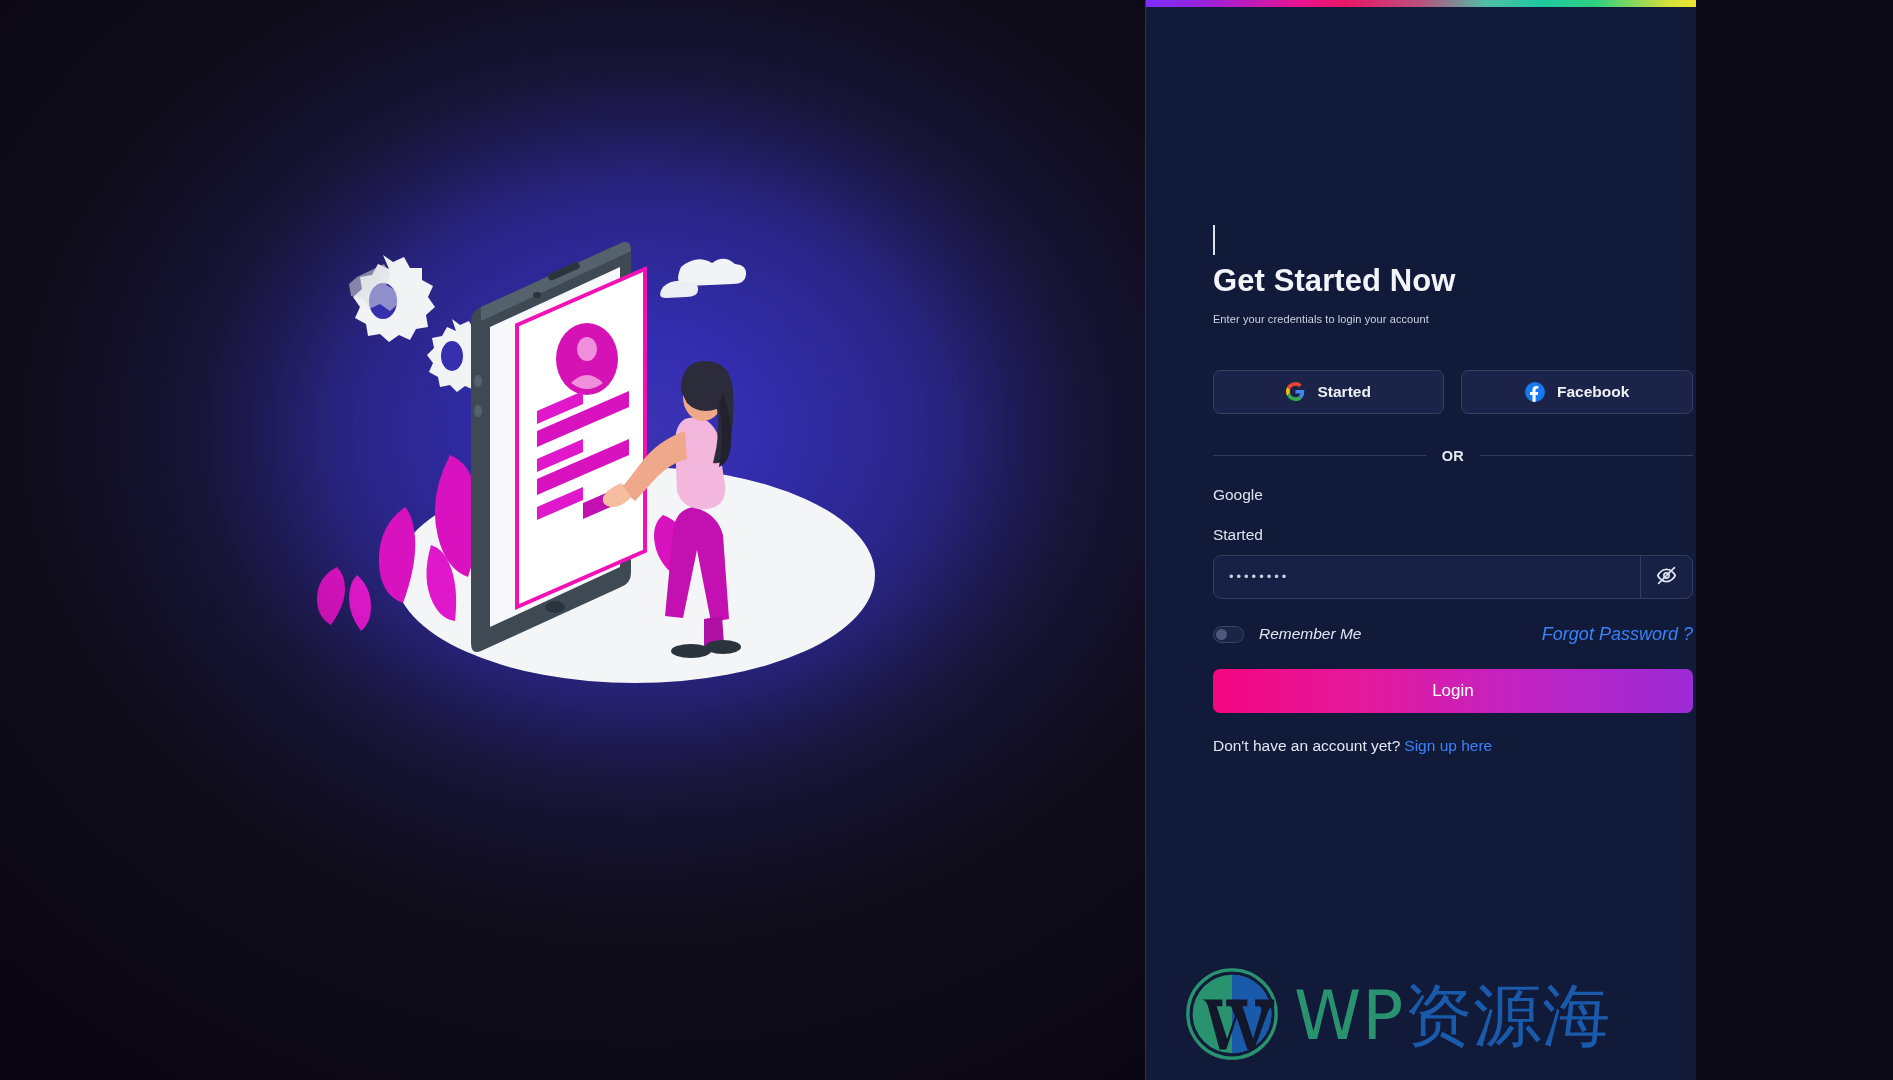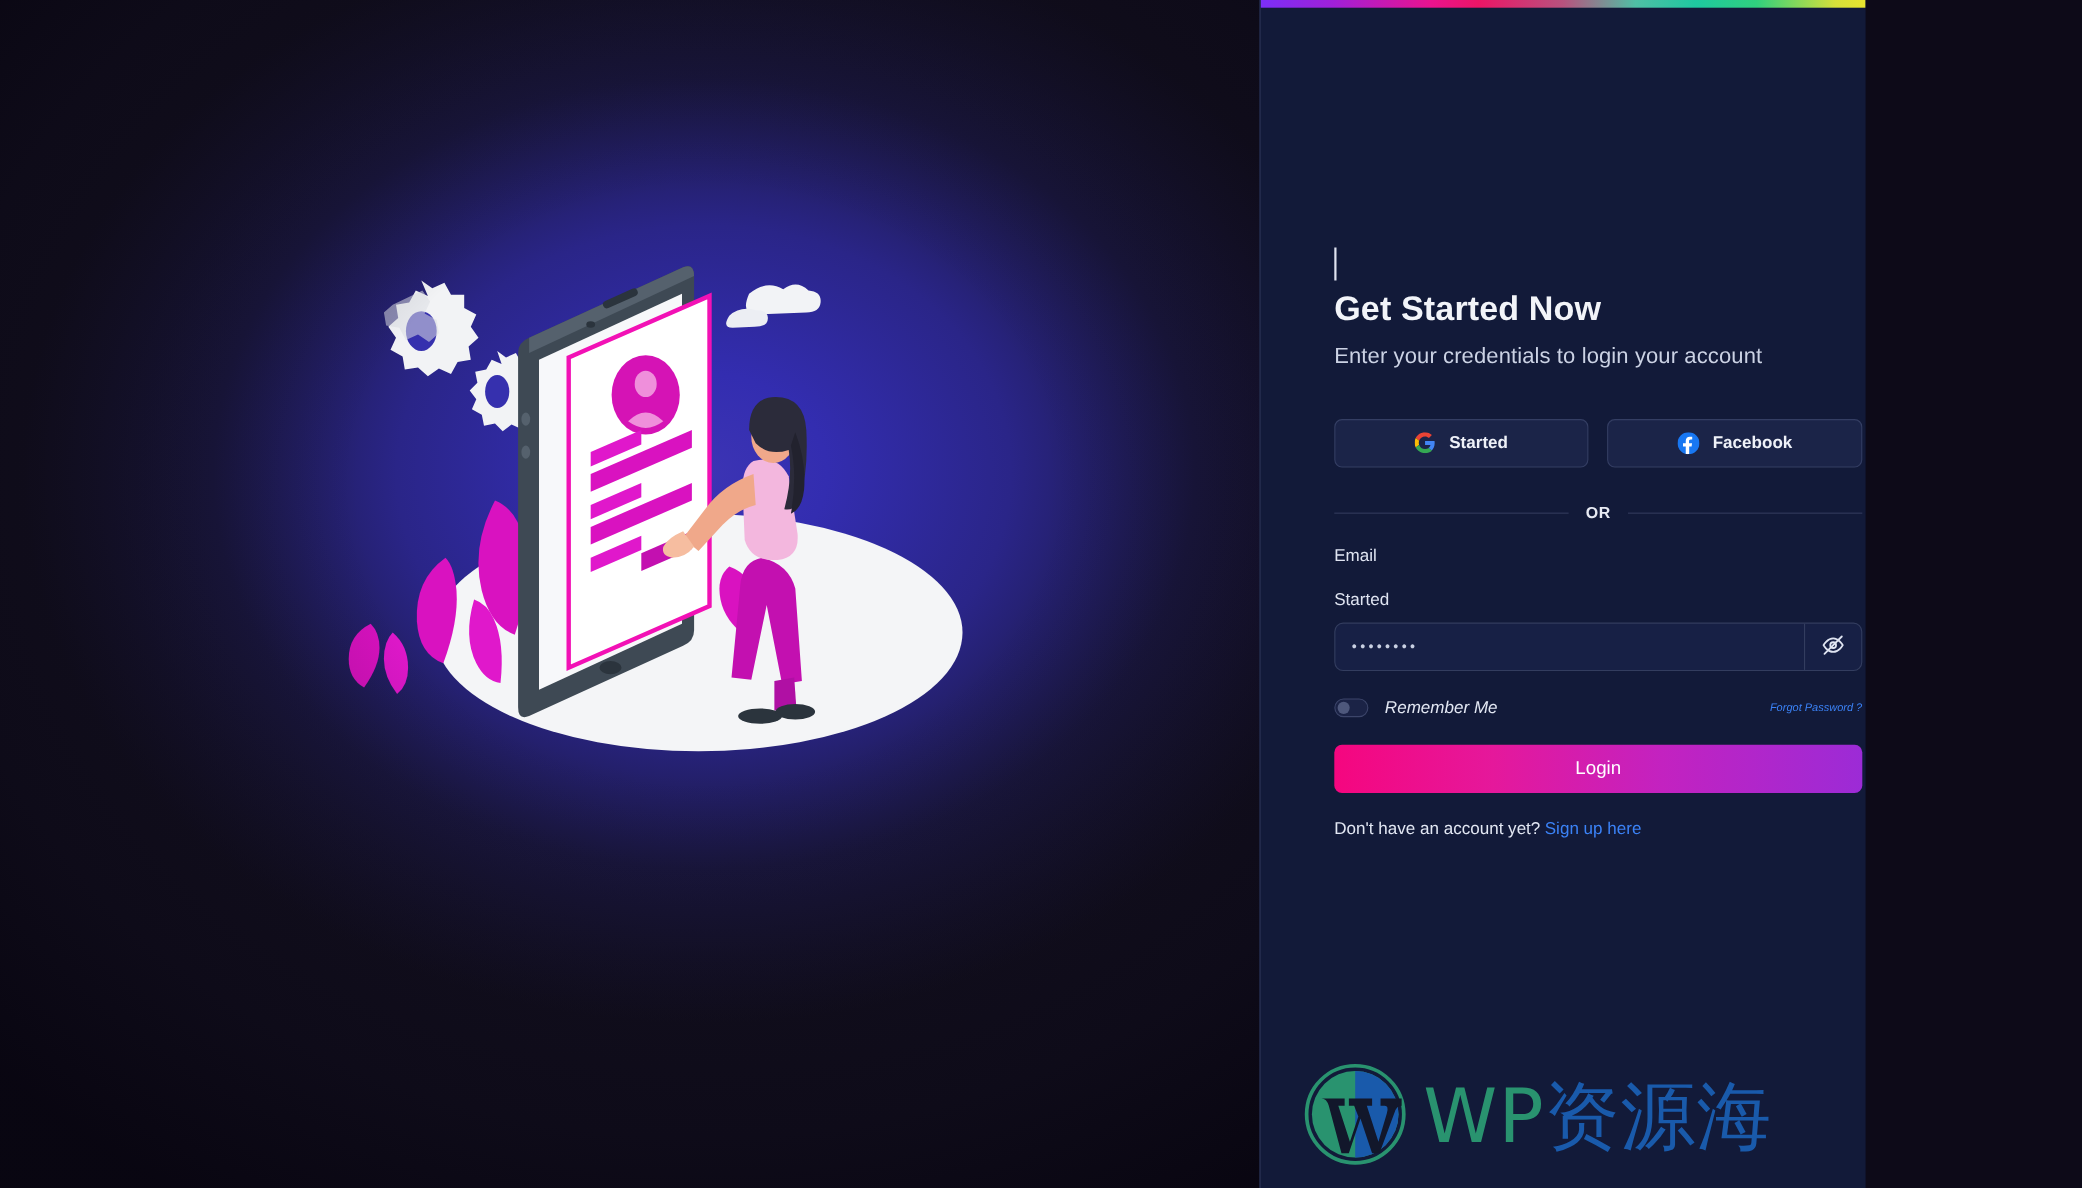--- a/index.html
+++ b/index.html
@@ -39,21 +39,21 @@
     position: absolute; top: 0; left: 0; right: 0; height: 7px;
     background: linear-gradient(90deg,
       #7b2ff7 0%, #a020d8 12%, #e9138f 28%, #ec1566 36%,
       #b8527e 50%, #4fbfa5 62%, #1ec8a0 72%, #30d07e 82%, #d6e03a 95%, #e8e52e 100%);
   }
   .form-wrap { position: absolute; left: 67px; top: 225px; width: 480px; }
 
   .caret { width: 2px; height: 30px; background: #dfe3f0; margin-bottom: 8px; }
 
   .title { font-size: 31px; font-weight: bold; color: #f2f4f9; letter-spacing: .1px; line-height: 1.15; }
-  .subtitle { margin-top: 14px; font-size: 20px; color: #cbd2e4; letter-spacing: .1px; }
+  .subtitle { margin-top: 14px; font-size: 11px; color: #cbd2e4; letter-spacing: .1px; }
 
   .social-row { display: flex; gap: 17px; margin-top: 45px; }
   .social-btn {
     flex: 1; height: 44px; border-radius: 7px;
     background: #1b2448; border: 1px solid #343e63;
     display: flex; align-items: center; justify-content: center; gap: 12px;
     color: #eef1f8; font-size: 15.5px; font-weight: bold; cursor: pointer;
   }
   .social-btn svg { display: block; }
 
@@ -81,21 +81,21 @@
   }
 
   .options-row { display: flex; align-items: center; justify-content: space-between; margin-top: 25px; font-style: italic; }
   .remember { display: flex; align-items: center; gap: 15px; cursor: pointer; }
   .toggle {
     width: 31px; height: 17px; border-radius: 9px;
     background: #1b2346; border: 1px solid #3c456a; position: relative;
   }
   .toggle .knob { position: absolute; top: 2px; left: 2px; width: 11px; height: 11px; border-radius: 50%; background: #4e587c; }
   .remember-label { font-size: 15.5px; color: #e2e7f3; }
-  .forgot { font-size: 10px; color: #3b82f6; text-decoration: none; cursor: pointer; }
+  .forgot { font-size: 18px; color: #3b82f6; text-decoration: none; cursor: pointer; }
 
   .login-btn {
     width: 100%; height: 44px; margin-top: 24px; border: 0; border-radius: 7px;
     background: linear-gradient(90deg, #f5067f 0%, #e5189b 30%, #c322c0 62%, #9c2bd6 100%);
     color: #ffffff; font-family: inherit; font-size: 17px; cursor: pointer;
   }
 
   .signup-row { margin-top: 24px; font-size: 15.5px; color: #e2e7f3; }
   .signup-row .signup-link { color: #3b82f6; text-decoration: none; cursor: pointer; margin-left: 4px; }
 
@@ -229,21 +229,21 @@
         </button>
       </div>
 
       <div class="or-row">
         <div class="rule"></div>
         <span class="or-text">OR</span>
         <div class="rule"></div>
       </div>
 
       <div class="field">
-        <div class="field-label">Email</div>
+        <div class="field-label">Google</div>
       </div>
 
       <div class="field">
         <div class="field-label">Started</div>
         <div class="input-shell">
           <input type="text" class="pw" value="••••••••" style="">
           <button class="eye-btn">
             <span>
               <svg width="21" height="21" viewBox="0 0 24 24" fill="none" stroke="#dfe4f1" stroke-width="1.9" stroke-linecap="round" stroke-linejoin="round">
                 <path d="M2 12s3.8-7 10-7 10 7 10 7-3.8 7-10 7S2 12 2 12z"></path>

